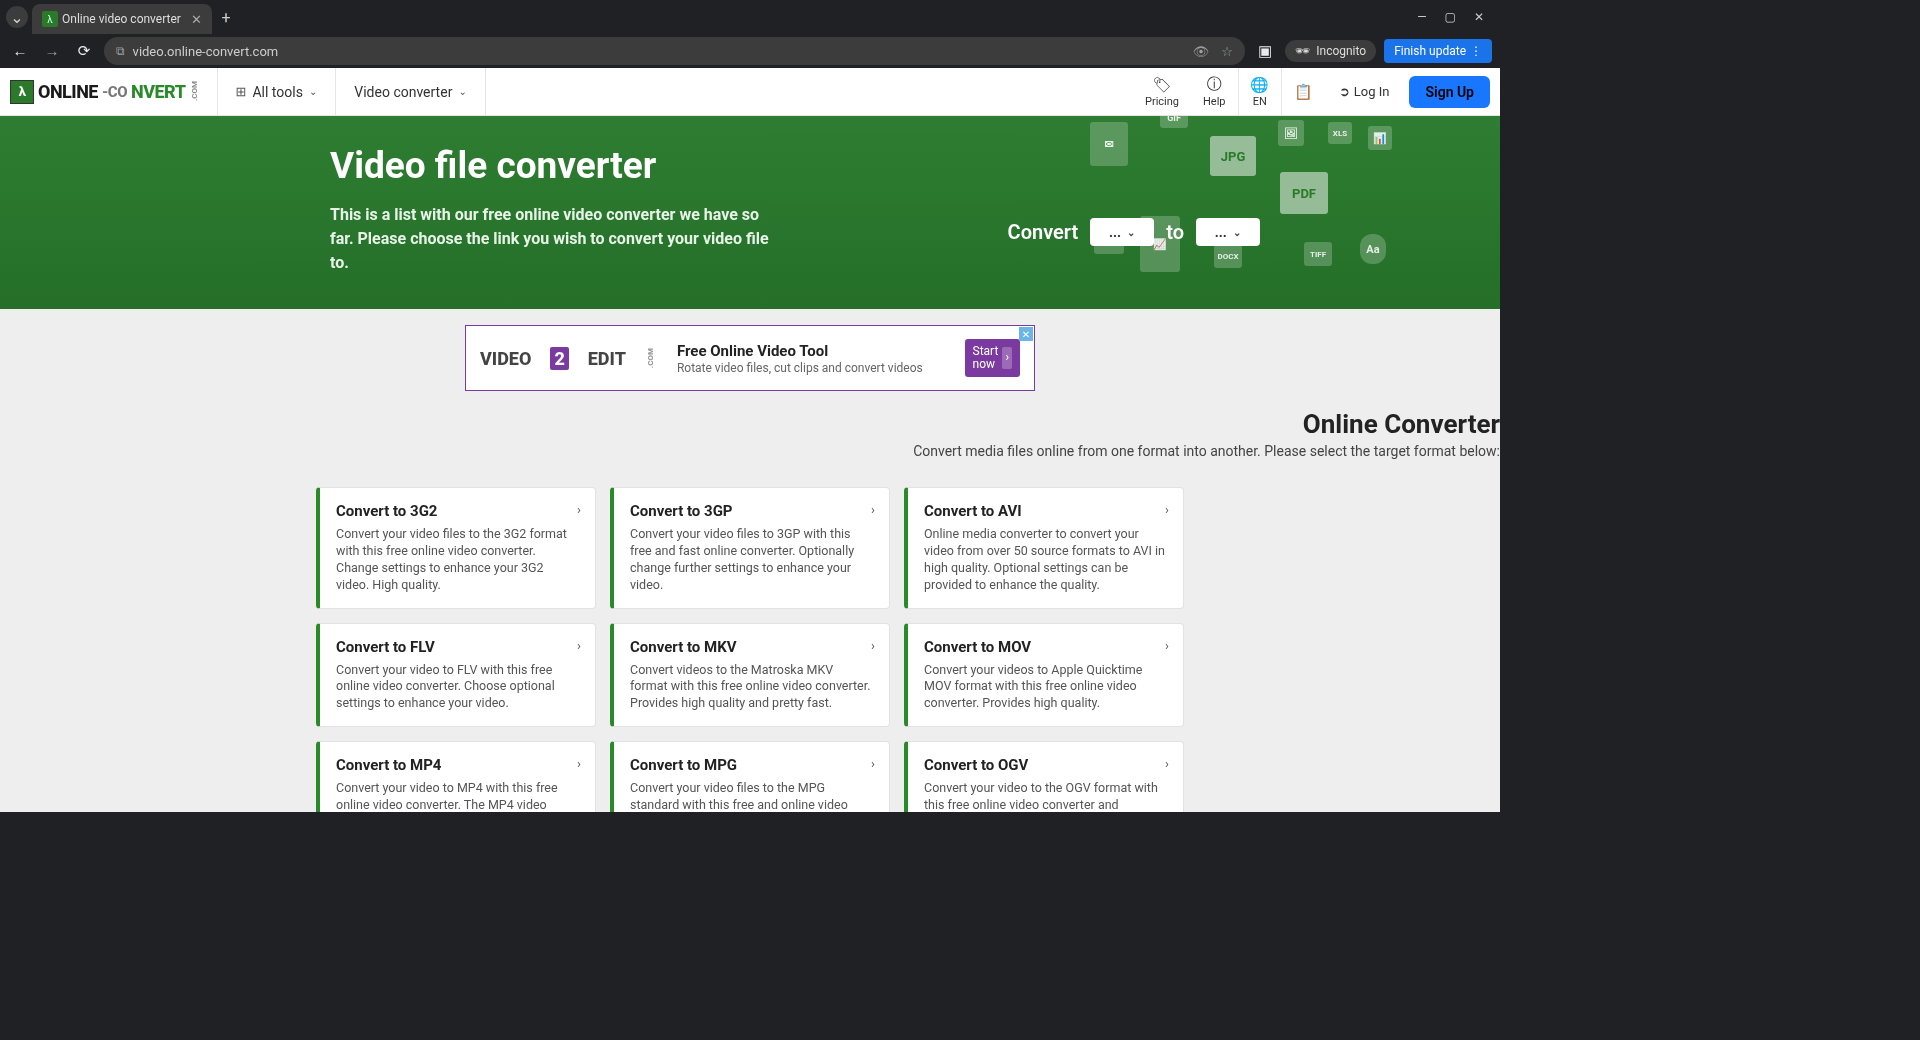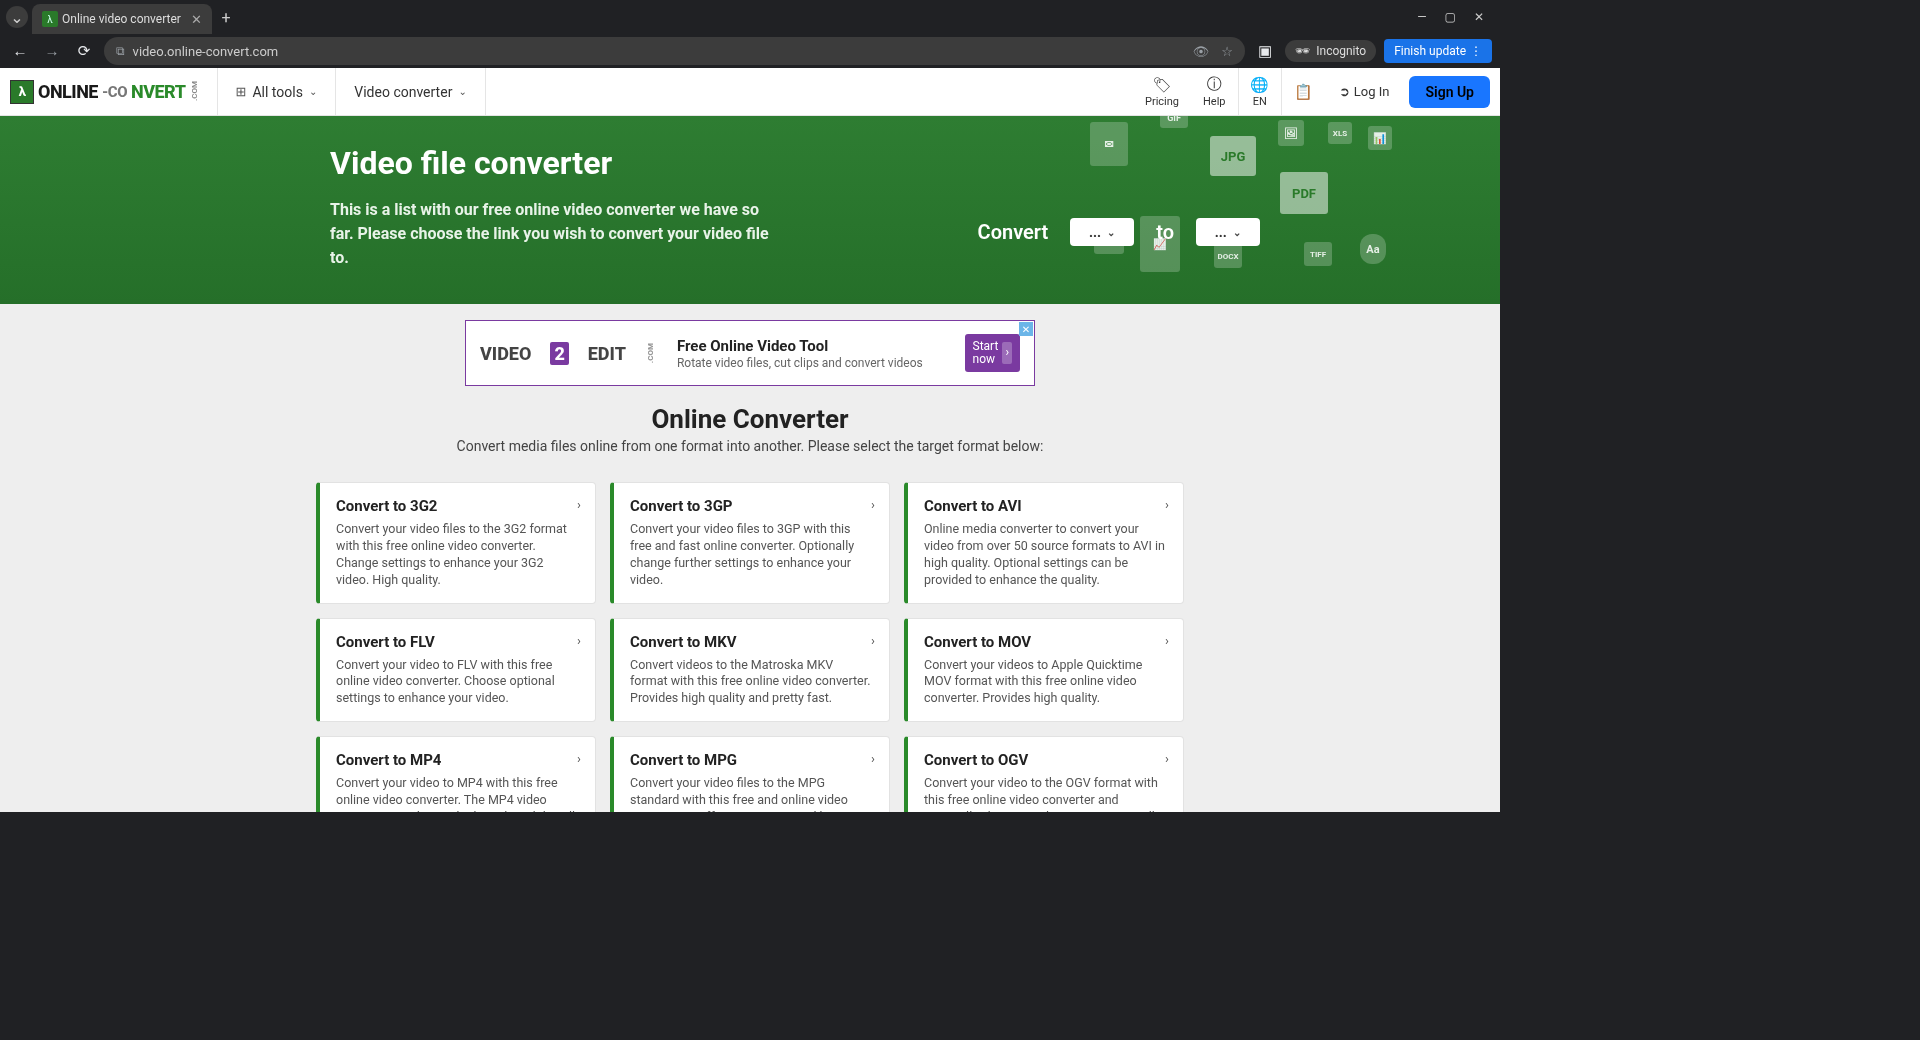--- a/index.html
+++ b/index.html
@@ -48,23 +48,23 @@
   .hicon { display: flex; flex-direction: column; align-items: center; justify-content: center; padding: 0 12px; height: 100%; color: #333; font-size: 11px; gap: 1px; border-left: 1px solid #e5e5e5; }
   .hicon .ic { font-size: 15px; }
   .hicon.noborder { border-left: none; }
   .hiconrow{display:flex;height:100%;}
   .login-link { display: flex; align-items: center; gap: 4px; padding: 0 14px; color: #333; font-size: 13px; }
   .signup-btn { background: #1976ff; color: #000000; padding: 8px 16px; border-radius: 6px; font-size: 14px; font-weight: 600; margin-left: 6px; }
 
   
   .hero { background: #2a7a2a; background: linear-gradient(to bottom, #2e7d32 0%, #256f29 100%); padding: 28px 0 34px; position: relative; overflow: hidden; }
   .hero-inner { max-width: 880px; margin: 0 auto; padding: 0 20px; position: relative; z-index: 2; }
-  .hero h1 { color: #fff; font-size: 32px; font-weight: 700; margin-bottom: 16px; }
+  .hero h1 { color: #fff; font-size: 37px; font-weight: 700; margin-bottom: 16px; }
   .hero p { color: #e8f3e8; font-size: 16px; line-height: 1.5; max-width: 440px; font-weight: bold; }
-  .convert-row { position: absolute; right: -70px; top: 74px; display: flex; align-items: center; gap: 22px; color: #fff; font-size: 20px; font-weight: 600; z-index:3; }
+  .convert-row { position: absolute; right: -70px; top: 74px; display: flex; align-items: center; gap: 12px; color: #fff; font-size: 20px; font-weight: 600; z-index:3; }
   .sel { background: #fff; border-radius: 4px; padding: 6px 10px; color: #333; font-size: 14px; display: flex; align-items: center; gap: 6px; min-width: 64px; justify-content: center; }
   .sel .dots { font-weight: 700; }
   .sel .chev { font-size: 10px; color: #444; }
   .hero-icons { position: absolute; right: 0; top: 0; bottom: 0; width: 420px; z-index: 1; }
   .ficon { position: absolute; background: rgba(255,255,255,0.22); border-radius: 3px; display:flex;align-items:center;justify-content:center;color:rgba(255,255,255,0.85);font-size:11px;font-weight:700; }
   .ficon.big { background: rgba(255,255,255,0.5); color:#2a7a2a; }
 
   
   .ad-wrap { display: flex; justify-content: center; padding: 16px 0 10px; }
   .ad { width: 570px; height: 66px; border: 1px solid #7a3aa0; background: #fff; display: flex; align-items: center; padding: 0 14px; position: relative; }
@@ -72,21 +72,21 @@
   .ad-logo { font-weight: 800; font-size: 18px; color: #444; display:flex;align-items:center;gap:18px; }
   .ad-logo .n { background:#7a3aa0;color:#fff;padding:1px 4px;border-radius:2px;margin:0 1px; }
   .ad-logo .com{font-size:8px;color:#999;writing-mode:vertical-rl;transform:rotate(180deg);margin-left:2px;}
   .ad-text { margin-left: 22px; }
   .ad-text .t1 { font-weight: 700; font-size: 15px; color: #222; }
   .ad-text .t2 { font-size: 12px; color: #666; margin-top: 1px; }
   .ad-btn { margin-left: auto; background: #7a3aa0; color: #fff; font-size: 12px; padding: 6px 8px; border-radius: 3px; line-height: 1.1; display:flex;align-items:center;gap:4px; }
   .ad-btn .ar { background: rgba(255,255,255,0.25); padding: 4px 3px; border-radius: 2px; }
 
   
-  .sec-title { text-align: center; padding: 8px 0 6px; }
+  .sec-title { text-align: right; padding: 8px 0 6px; }
   .sec-title h2 { font-size: 26px; color: #222; font-weight: 700; }
   .sec-title p { font-size: 14px; color: #444; margin-top: 4px; }
 
   
   .cards { max-width: 880px; margin: 22px auto 0; display: grid; grid-template-columns: repeat(3, 1fr); gap: 14px; padding: 0 6px 20px; }
   .card { background: #fff; border: 1px solid #e2e2e2; border-left: 4px solid #2a8a2a; border-radius: 4px; padding: 14px 16px 14px 16px; position: relative; }
   .card h3 { font-size: 15px; color: #222; font-weight: 700; margin-bottom: 6px; }
   .card p { font-size: 12.5px; color: #555; line-height: 1.35; }
   .card .arrow { position: absolute; top: 14px; right: 14px; color: #555; font-size: 13px; }
 </style>

